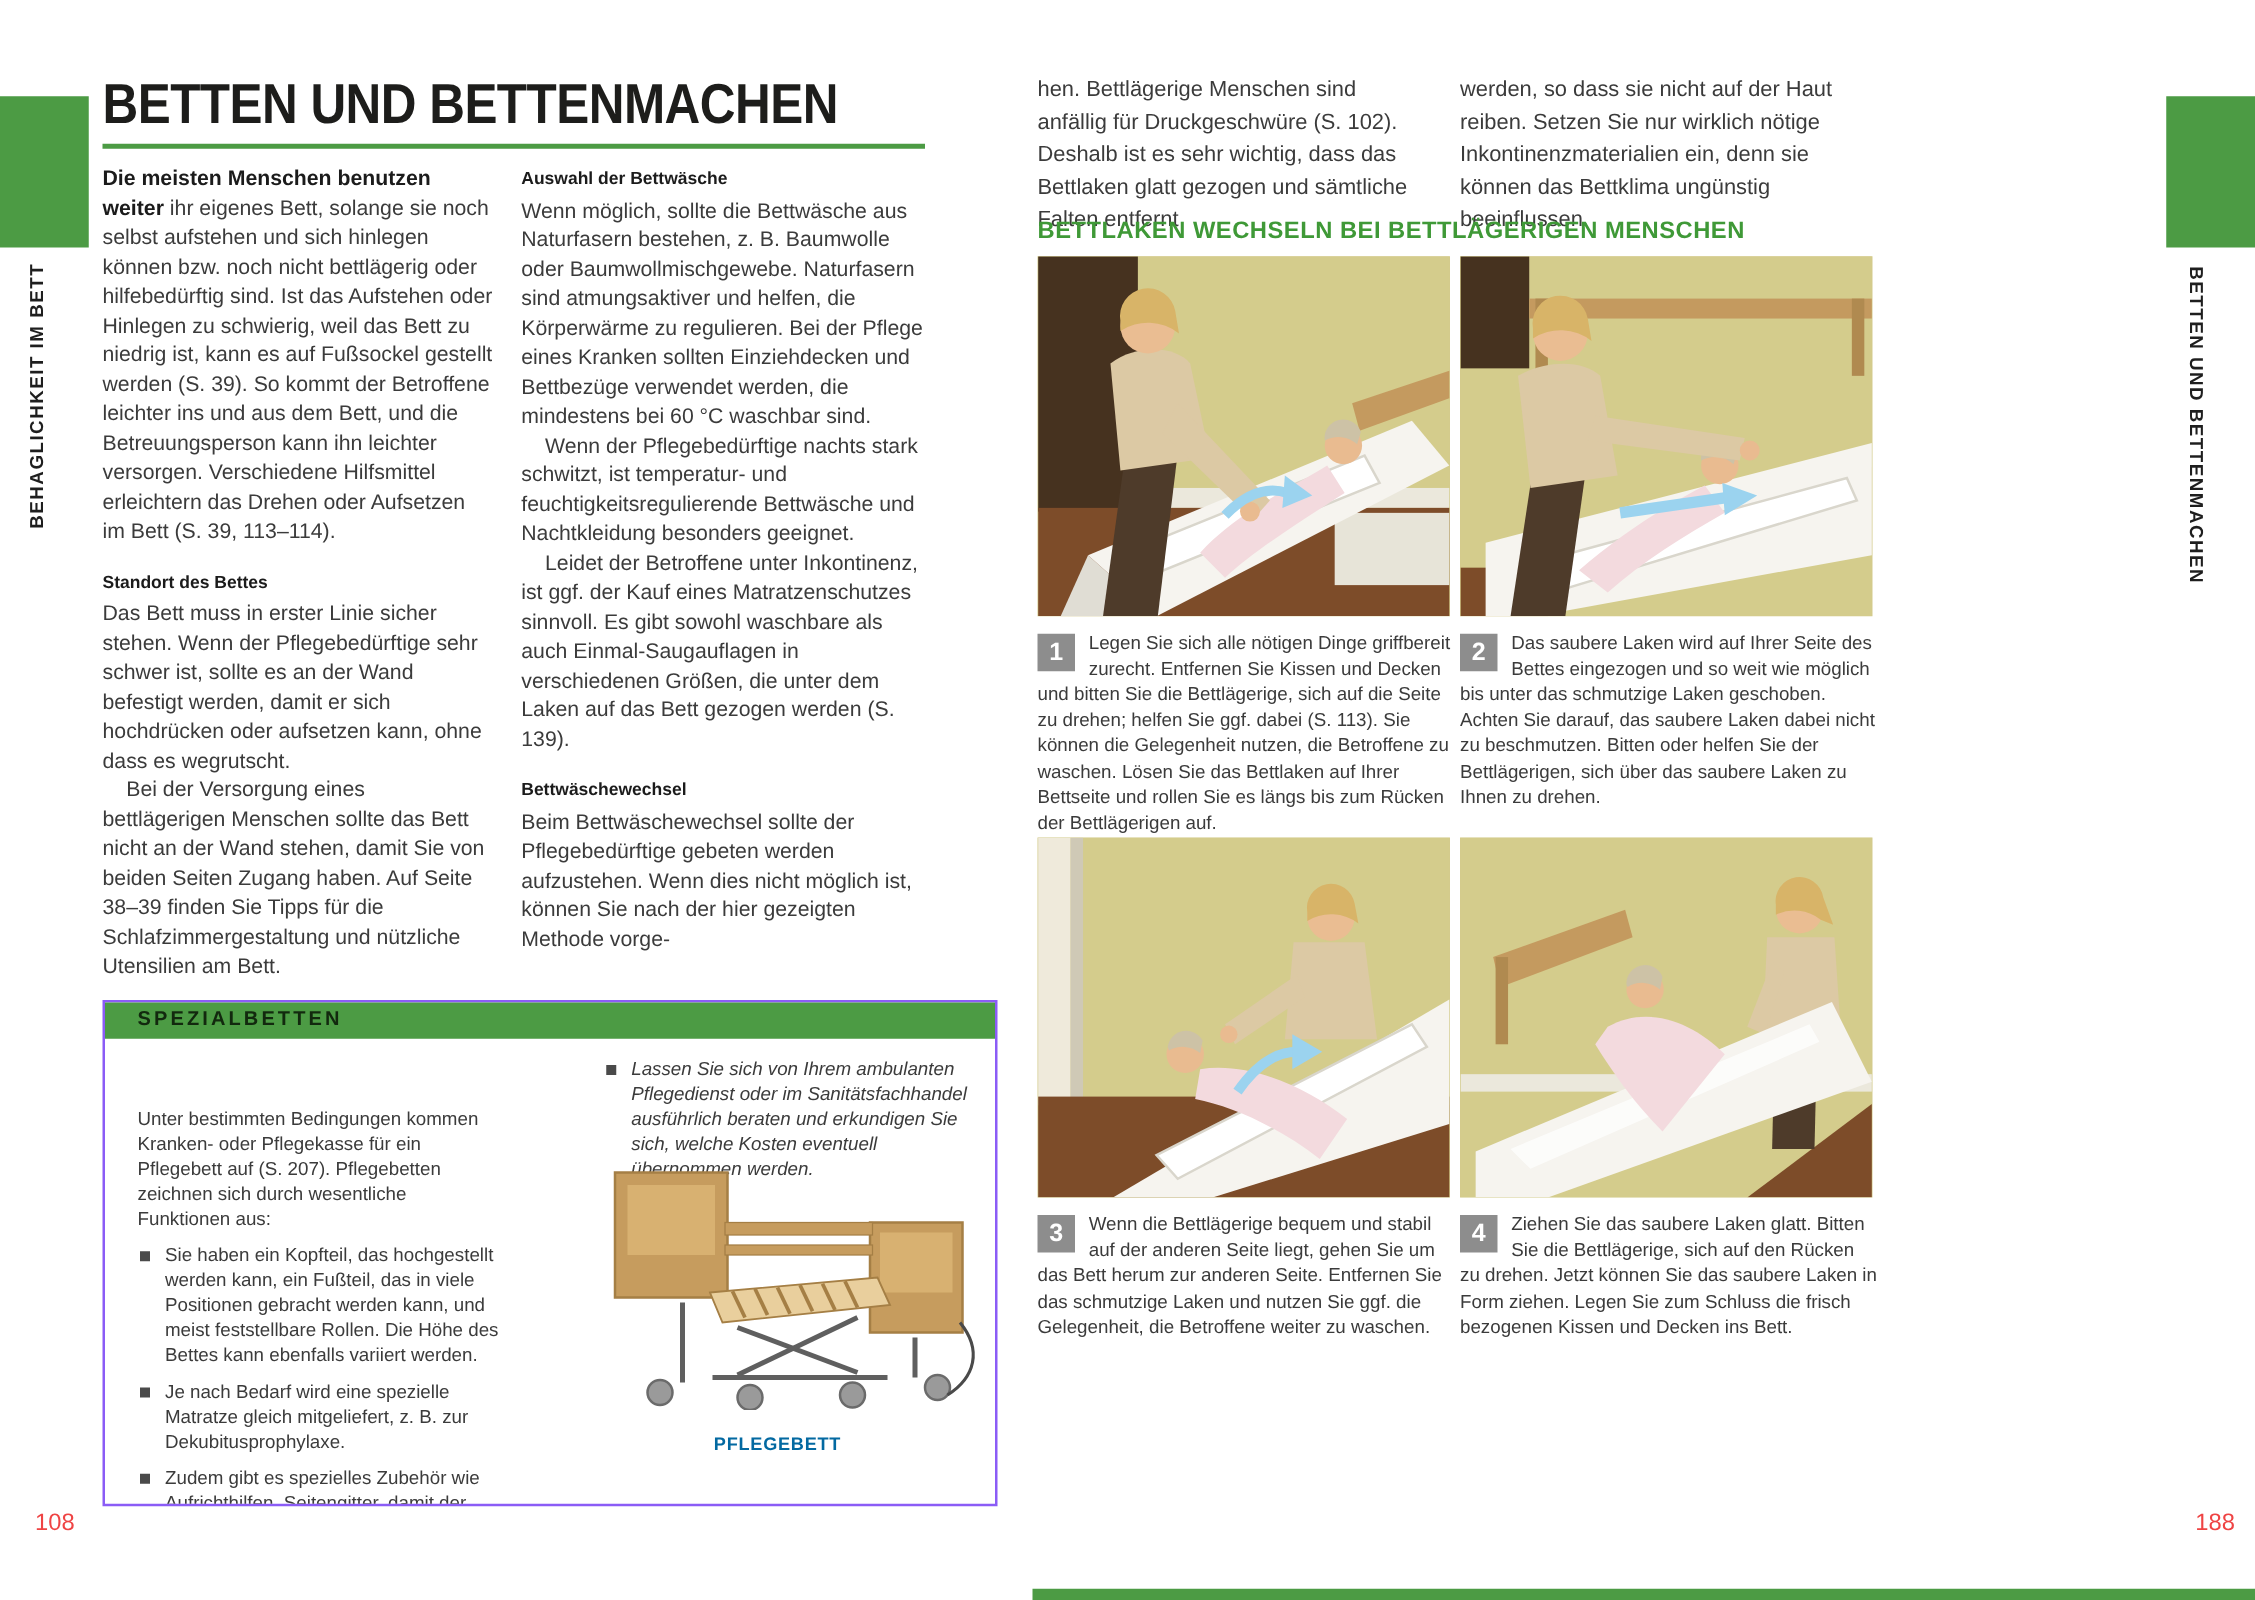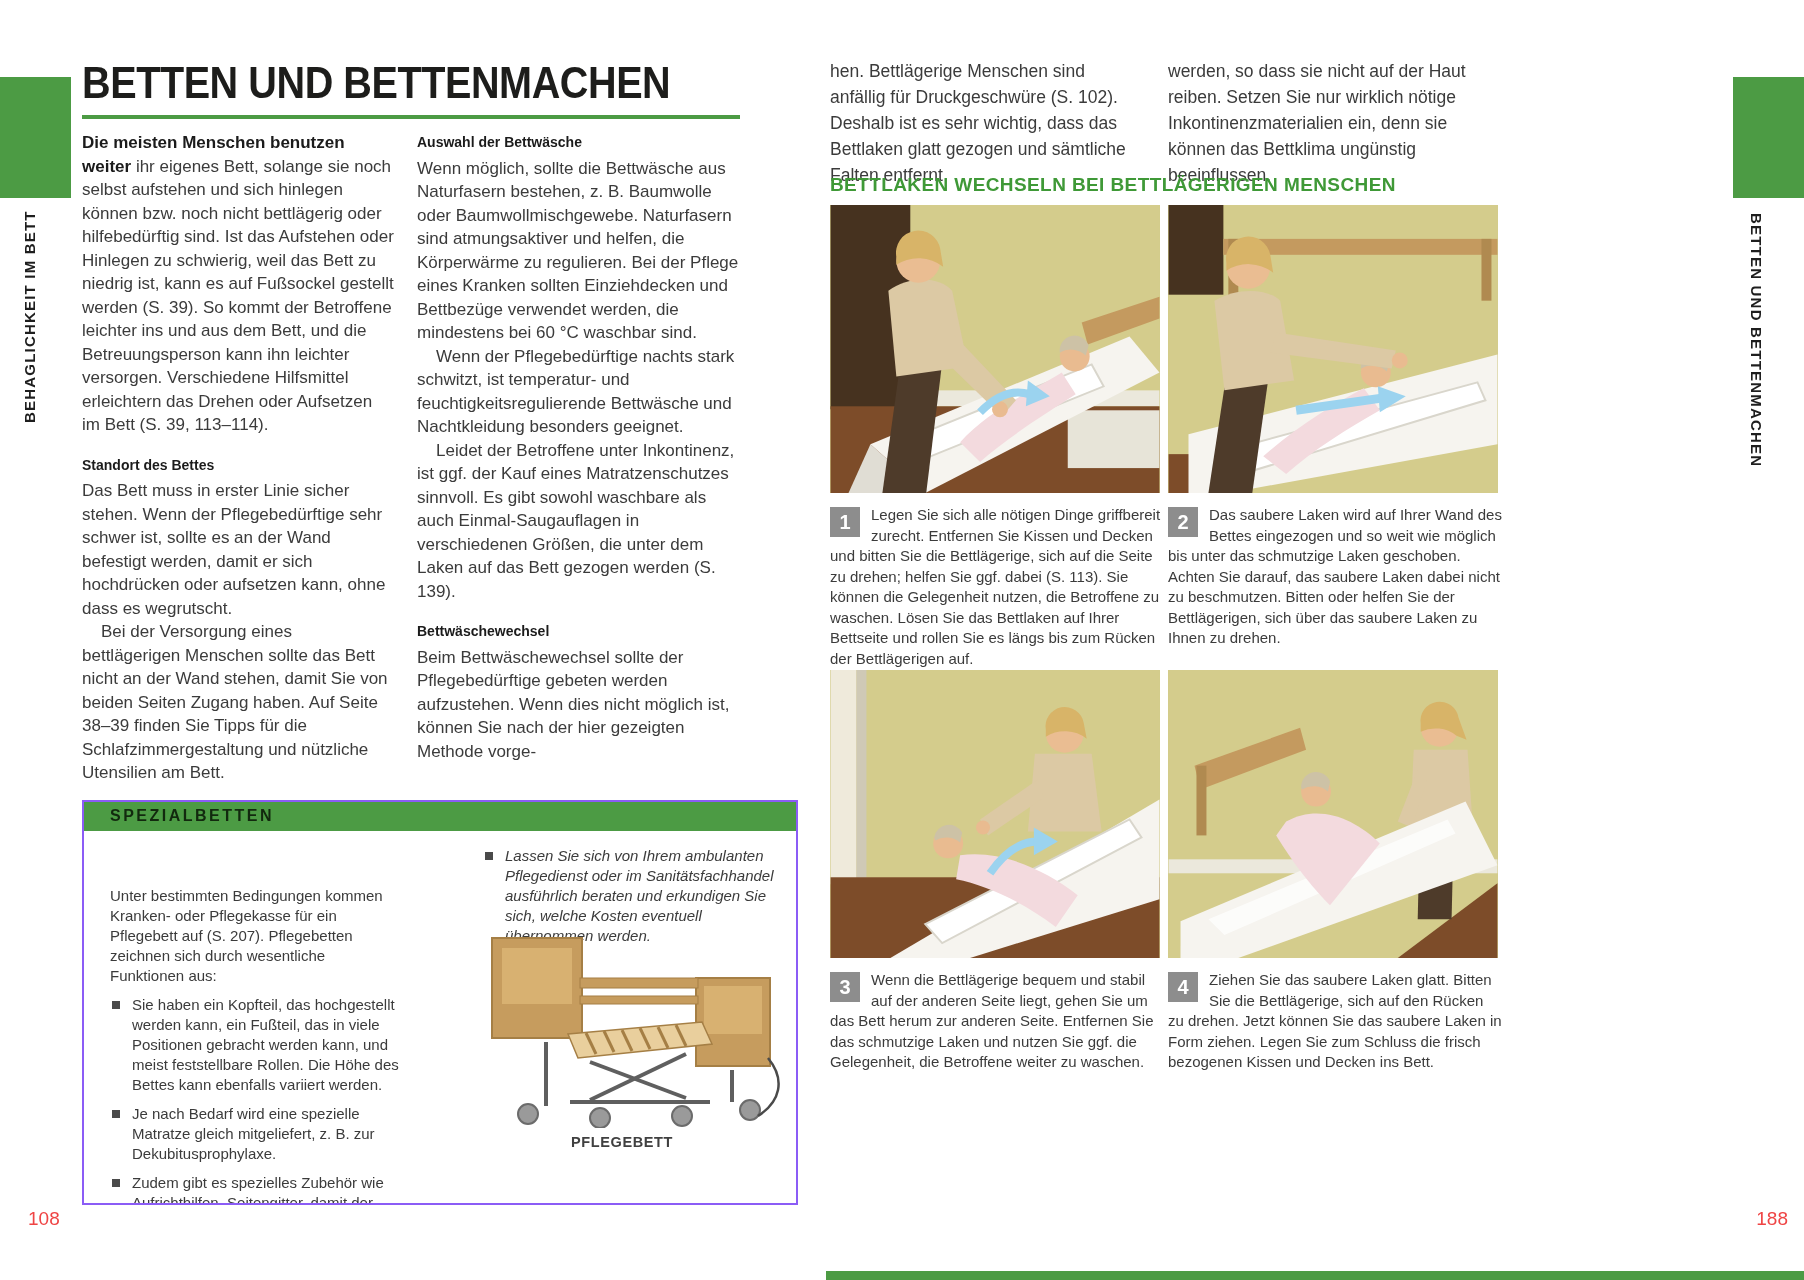--- a/index.html
+++ b/index.html
@@ -46,21 +46,21 @@
     color:#12290e; font-weight:bold; font-size:16px; letter-spacing:2.5px;
     line-height:31px; padding-left:28px; box-sizing:border-box;
   }
   .box-col-left{position:absolute; left:26px; top:44px; width:292px; font-size:15px; line-height:20px;margin-top:40px;}
   .box-col-right{position:absolute; left:399px; top:44px; width:300px; font-size:15px; line-height:20px;font-style:italic;}
   .box-intro{margin:0 0 9px 0;}
   .bullet-item{position:relative; padding-left:22px; margin:0 0 9px 0;}
   .bullet-sq{position:absolute; left:2px; top:6px; width:8px; height:8px; background:#4a4a4a;}
   .box-photo{position:absolute; left:366px; top:128px; width:344px; text-align:center;}
   .box-photo svg{display:block;}
-  .photo-caption{font-weight:bold; font-size:14.5px; letter-spacing:0.6px; color:#404040; margin-top:6px;}
+  .photo-caption{font-weight:bold; font-size:14.5px; letter-spacing:0.6px; color:#0369a1; margin-top:20px;}
 
   
   .rcol1{left:830px; top:58px; width:312px; line-height:26px; font-size:17.5px;}
   .rcol2{left:1168px; top:58px; width:332px; line-height:26px; font-size:17.5px;}
   .section-heading{
     position:absolute; left:830px; top:174px; width:668px; margin:0;
     color:#3f9937; font-weight:bold; font-size:19px; letter-spacing:0.4px;
   }
   .photo{position:absolute; width:330px; height:288px; overflow:hidden; background:#d4cc8c;}
   .photo svg{display:block;}
@@ -263,21 +263,21 @@
       </g>
     </svg>
   </div>
 
   <div class="caption c1">
     <span class="badge">1</span>
     <span>Legen Sie sich alle nötigen Dinge griffbereit zurecht. Entfernen Sie Kissen und Decken und bitten Sie die Bettlägerige, sich auf die Seite zu drehen; helfen Sie ggf. dabei (S. 113). Sie können die Gelegenheit nutzen, die Betroffene zu waschen. Lösen Sie das Bettlaken auf Ihrer Bettseite und rollen Sie es längs bis zum Rücken der Bettlägerigen auf.</span>
   </div>
   <div class="caption c2">
     <span class="badge">2</span>
-    <span>Das saubere Laken wird auf Ihrer Wand des Bettes eingezogen und so weit wie möglich bis unter das schmutzige Laken geschoben. Achten Sie darauf, das saubere Laken dabei nicht zu beschmutzen. Bitten oder helfen Sie der Bettlägerigen, sich über das saubere Laken zu Ihnen zu drehen.</span>
+    <span>Das saubere Laken wird auf Ihrer Seite des Bettes eingezogen und so weit wie möglich bis unter das schmutzige Laken geschoben. Achten Sie darauf, das saubere Laken dabei nicht zu beschmutzen. Bitten oder helfen Sie der Bettlägerigen, sich über das saubere Laken zu Ihnen zu drehen.</span>
   </div>
 
   <div class="photo p3">
     <svg width="330" height="288" viewBox="0 0 330 289">
       <rect x="0" y="0" width="330" height="289" fill="#d4cc8c"></rect>
       <g>
         <rect x="0" y="0" width="26" height="215" fill="#efeadb"></rect>
         <rect x="26" y="0" width="10" height="215" fill="#cfc9b6"></rect>
       </g>
       <rect x="0" y="208" width="330" height="81" fill="#7d4c29"></rect>

